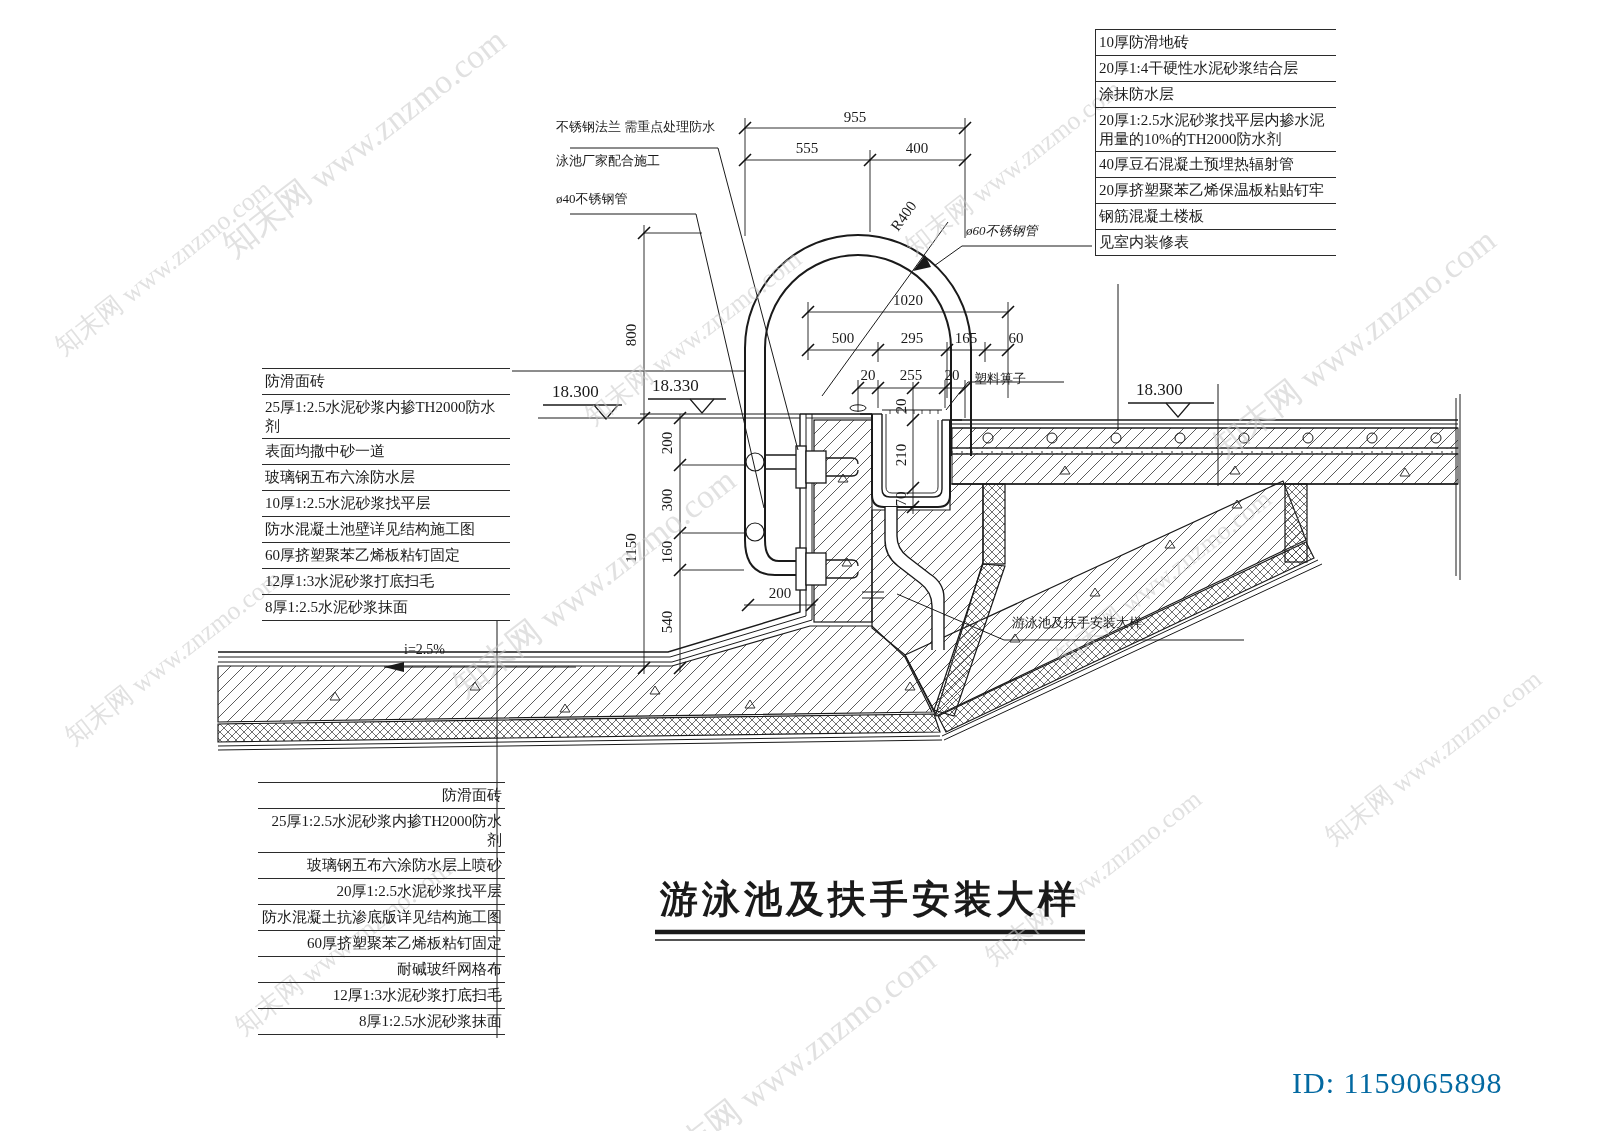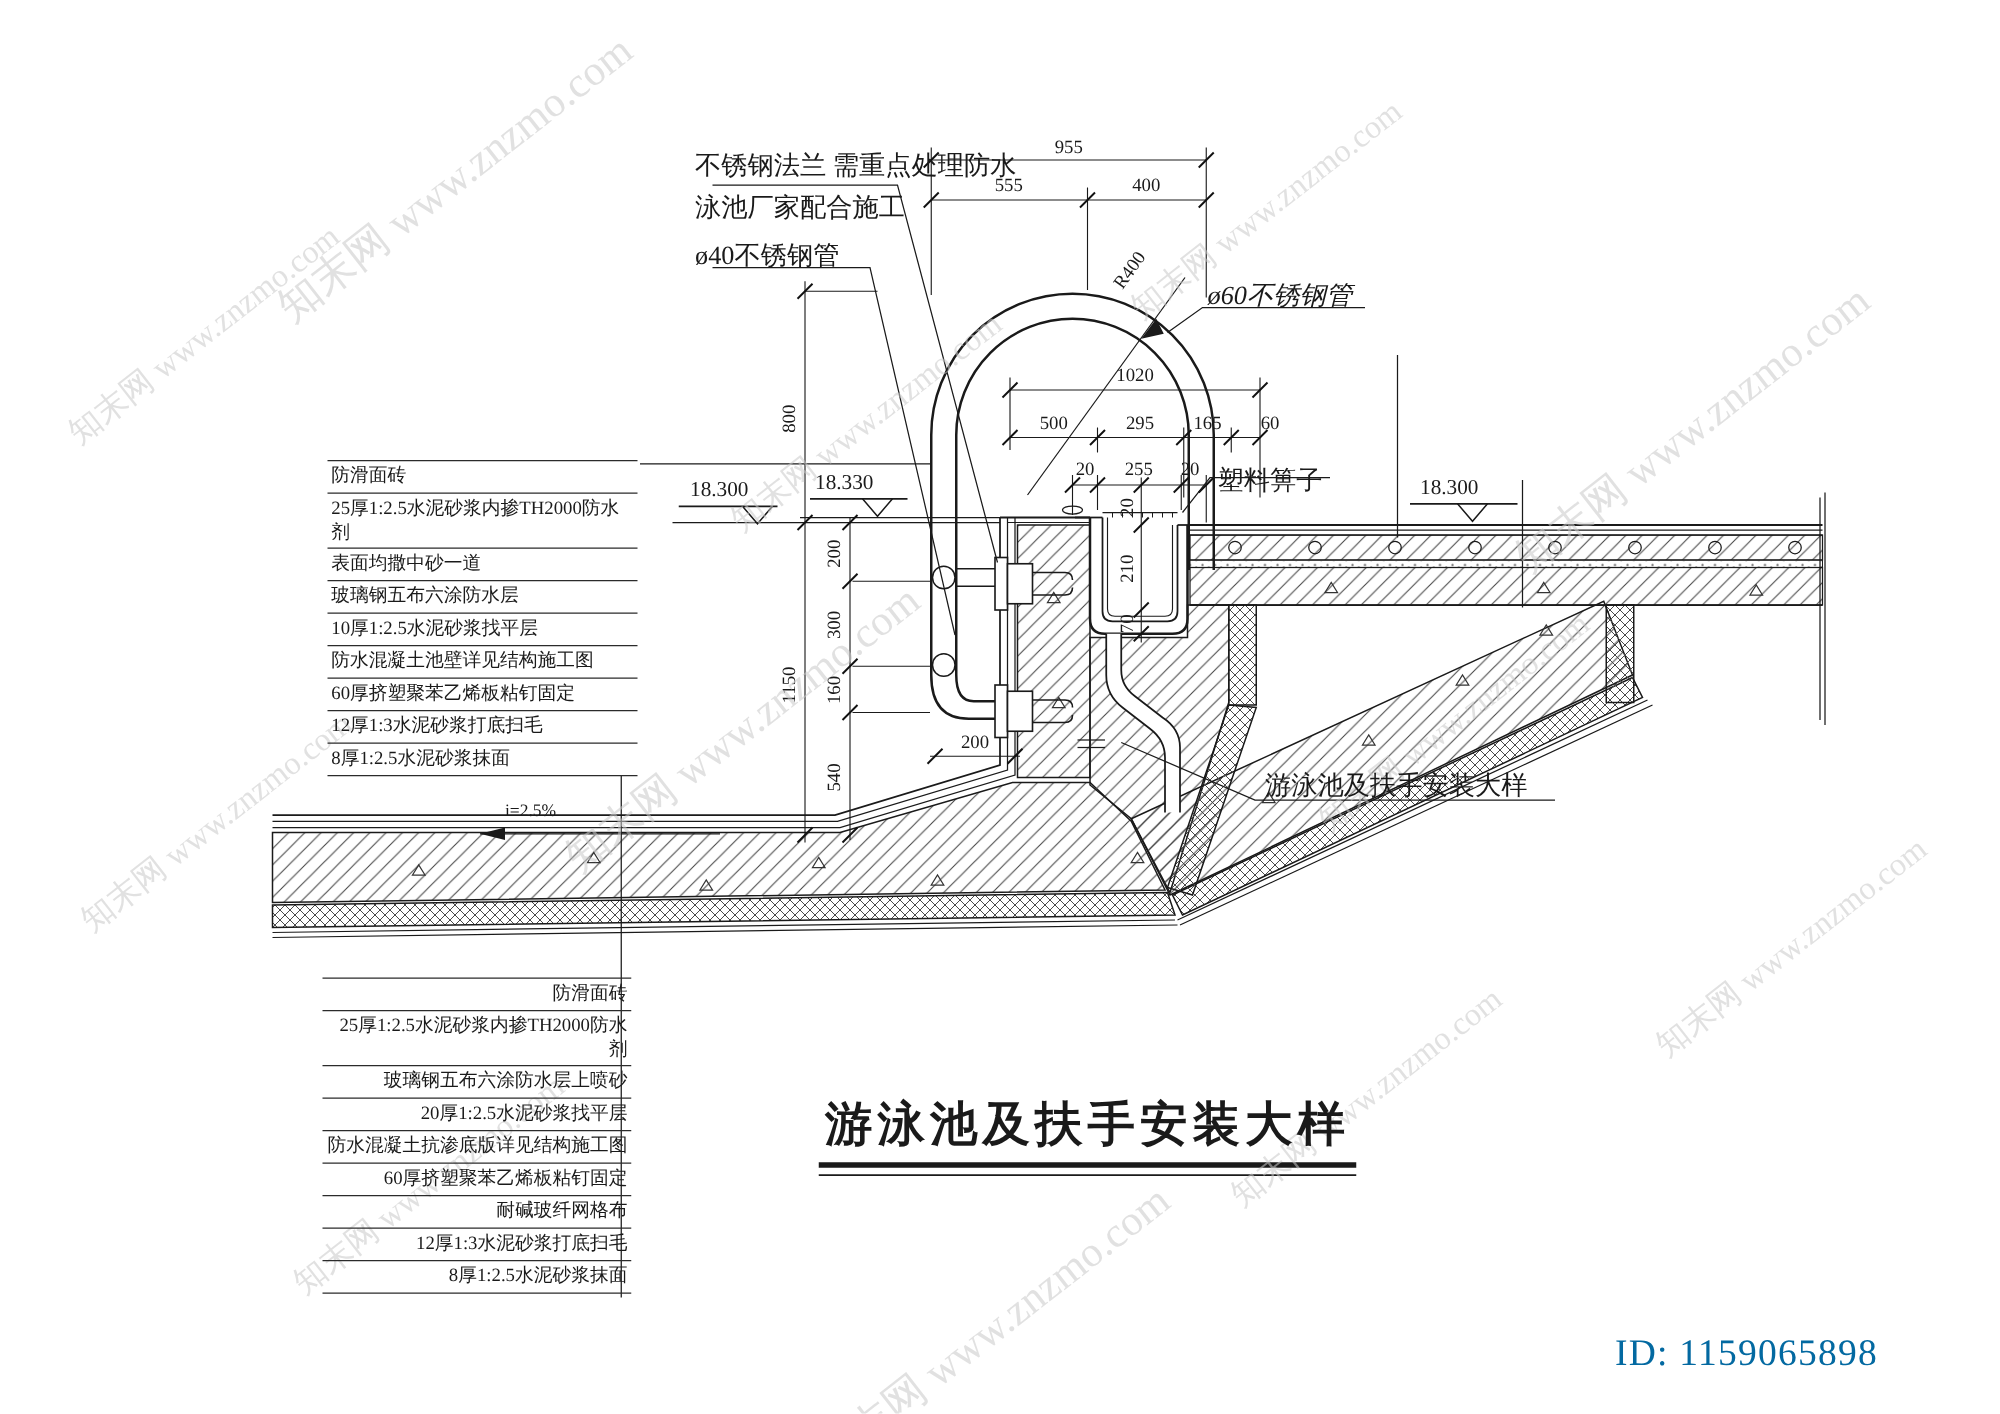--- a/index.html
+++ b/index.html
@@ -5,21 +5,21 @@
   html,body{margin:0;padding:0;background:#ffffff;}
   #canvas{position:relative;width:1600px;height:1131px;background:#ffffff;overflow:hidden;
           font-family:"Liberation Serif", serif;color:#1a1a1a;}
   svg{position:absolute;left:0;top:0;}
   
   .ntable{position:absolute;border-top:1px solid #2b2b2b;font-size:15px;line-height:1.25;}
   .ntable .row{border-bottom:1px solid #2b2b2b;padding:3px 3px 2px 3px;min-height:20px;}
   .ntable.right-align .row{text-align:right;}
   .ntable.left-border{border-left:1px solid #2b2b2b;}
   
-  .lbl{position:absolute;font-size:21px;white-space:nowrap;}
+  .lbl{position:absolute;font-size:13px;white-space:nowrap;}
   .lvl{position:absolute;font-size:17px;white-space:nowrap;text-align:center;}
   .dimtxt{font-size:15px;fill:#1a1a1a;font-family:"Liberation Serif", serif;}
   
   #title{position:absolute;left:620px;top:874px;width:500px;text-align:center;
          font-size:38px;font-weight:600;letter-spacing:4px;}
   
   .wm{position:absolute;color:#c9c9c9;opacity:.55;font-size:26px;white-space:nowrap;
       transform:rotate(-38deg);pointer-events:none;}
   .wm.big{font-size:34px;}
   #wm-logo{position:absolute;left:1362px;top:948px;font-size:92px;font-weight:700;
@@ -300,20 +300,30 @@
   <div class="wm" style="left:880px;top:150px;">知末网 www.znzmo.com</div>
   <div class="wm big" style="left:1180px;top:320px;">知末网 www.znzmo.com</div>
   <div class="wm" style="left:1030px;top:560px;">知末网 www.znzmo.com</div>
   <div class="wm" style="left:210px;top:930px;">知末网 www.znzmo.com</div>
   <div class="wm big" style="left:620px;top:1040px;">知末网 www.znzmo.com</div>
   <div class="wm" style="left:960px;top:860px;">知末网 www.znzmo.com</div>
   <div class="wm" style="left:1300px;top:740px;">知末网 www.znzmo.com</div>
   <div class="wm" style="left:40px;top:640px;">知末网 www.znzmo.com</div>
 </div>
 
+<div class="ntable left-border" style="left:1095px;top:29px;width:240px;">
+  <div class="row">10厚防滑地砖</div>
+  <div class="row">20厚1:4干硬性水泥砂浆结合层</div>
+  <div class="row">涂抹防水层</div>
+  <div class="row">20厚1:2.5水泥砂浆找平层内掺水泥用量的10%的TH2000防水剂</div>
+  <div class="row">40厚豆石混凝土预埋热辐射管</div>
+  <div class="row">20厚挤塑聚苯乙烯保温板粘贴钉牢</div>
+  <div class="row">钢筋混凝土楼板</div>
+  <div class="row">见室内装修表</div>
+</div>
 
 <div class="ntable" style="left:262px;top:368px;width:248px;">
   <div class="row">防滑面砖</div>
   <div class="row">25厚1:2.5水泥砂浆内掺TH2000防水剂</div>
   <div class="row">表面均撒中砂一道</div>
   <div class="row">玻璃钢五布六涂防水层</div>
   <div class="row">10厚1:2.5水泥砂浆找平层</div>
   <div class="row">防水混凝土池壁详见结构施工图</div>
   <div class="row">60厚挤塑聚苯乙烯板粘钉固定</div>
   <div class="row">12厚1:3水泥砂浆打底扫毛</div>

